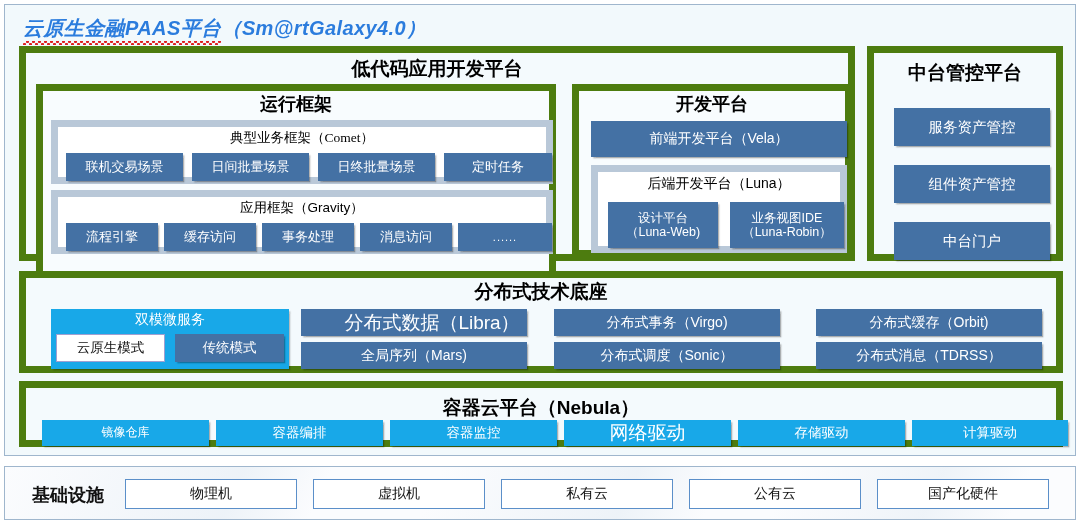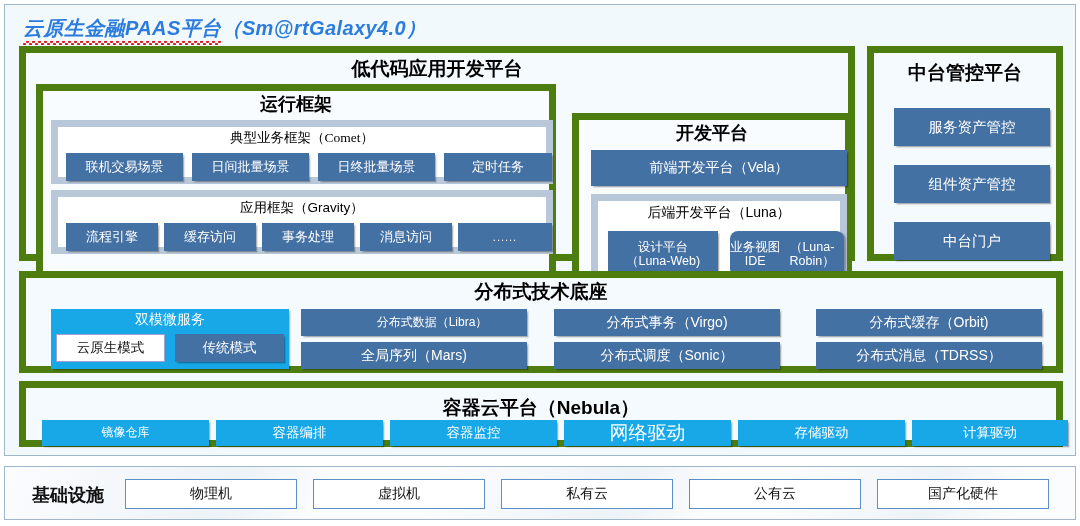--- a/index.html
+++ b/index.html
@@ -153,32 +153,32 @@
         <div class="sec" style="left:8px; top:99px; width:502px; height:64px; background:#ffffff; border-color:#b9c8d8;">
           <div class="sec-title" style="font-size:13.5px; font-weight:normal; margin-top:4px;">应用框架（Gravity）</div>
           <div class="chip" style="left:8px; top:26px; width:92px; height:28px;">流程引擎</div>
           <div class="chip" style="left:106px; top:26px; width:92px; height:28px;">缓存访问</div>
           <div class="chip" style="left:204px; top:26px; width:92px; height:28px;">事务处理</div>
           <div class="chip" style="left:302px; top:26px; width:92px; height:28px;">消息访问</div>
           <div class="chip" style="left:400px; top:26px; width:94px; height:28px; font-size:11px; letter-spacing:1px;">......</div>
         </div>
       </div>
 
-      <div class="sec" style="left:546px; top:31px; width:280px; height:173px; background:#f8fcfe;margin-top:29px;">
+      <div class="sec" style="left:546px; top:31px; width:280px; height:173px; background:#f8fcfe;">
         <div class="sec-title" style="font-size:18px; margin-top:4px;">开发平台</div>
 
         <div class="chip" style="left:12px; top:30px; width:256px; height:36px; font-size:14px;">前端开发平台（Vela）</div>
 
         <div class="sec" style="left:12px; top:74px; width:256px; height:88px; background:#ffffff; border-color:#b9c8d8;">
           <div class="sec-title" style="font-size:14px; font-weight:normal; margin-top:4px;">后端开发平台（Luna）</div>
           <div class="chip two-line" style="left:10px; top:30px; width:110px; height:46px; flex-direction:column; font-size:12.5px;">
             <span>设计平台</span>
             <span>（Luna-Web)</span>
           </div>
-          <div class="chip two-line" style="left:132px; top:30px; width:114px; height:46px; flex-direction:row; font-size:12.5px;border-radius:8px;">
+          <div class="chip two-line" style="left:132px; top:30px; width:114px; height:46px; flex-direction:column; font-size:12.5px;">
             <span>业务视图IDE</span>
             <span>（Luna-Robin）</span>
           </div>
         </div>
       </div>
     </div>
 
     <div class="sec" style="left:862px; top:41px; width:196px; height:215px;">
       <div class="sec-title" style="font-size:19px; margin-top:10px;">中台管控平台</div>
       <div class="chip" style="left:20px; top:55px; width:156px; height:38px; font-size:14.5px;">服务资产管控</div>
@@ -188,21 +188,21 @@
 
     <div class="sec" style="left:14px; top:266px; width:1044px; height:102px;">
       <div class="sec-title" style="font-size:19px; margin-top:4px;">分布式技术底座</div>
 
       <div class="chip cyan" style="left:25px; top:31px; width:238px; height:60px; display:block; box-shadow:1.5px 1.5px 1.5px rgba(0,0,0,0.25);">
         <div style="text-align:center; font-size:14px; color:#fff; margin-top:3px;">双模微服务</div>
         <div class="chip white-chip" style="left:5px; top:25px; width:109px; height:28px; font-size:13.5px;">云原生模式</div>
         <div class="chip" style="left:124px; top:25px; width:109px; height:28px; font-size:13.5px;">传统模式</div>
       </div>
 
-      <div class="chip" style="left:275px; top:31px; width:226px; height:27px; font-size:12px;padding-left:36px;">分布式数据（Libra）</div>
+      <div class="chip" style="left:275px; top:31px; width:226px; height:27px; font-size:19px;padding-left:36px;">分布式数据（Libra）</div>
       <div class="chip" style="left:275px; top:64px; width:226px; height:27px; font-size:14px;">全局序列（Mars)</div>
 
       <div class="chip" style="left:528px; top:31px; width:226px; height:27px; font-size:14px;">分布式事务（Virgo)</div>
       <div class="chip" style="left:528px; top:64px; width:226px; height:27px; font-size:14px;">分布式调度（Sonic）</div>
 
       <div class="chip" style="left:790px; top:31px; width:226px; height:27px; font-size:14px;">分布式缓存（Orbit)</div>
       <div class="chip" style="left:790px; top:64px; width:226px; height:27px; font-size:14px;">分布式消息（TDRSS）</div>
     </div>
 
     <div class="sec" style="left:14px; top:376px; width:1044px; height:66px;">

